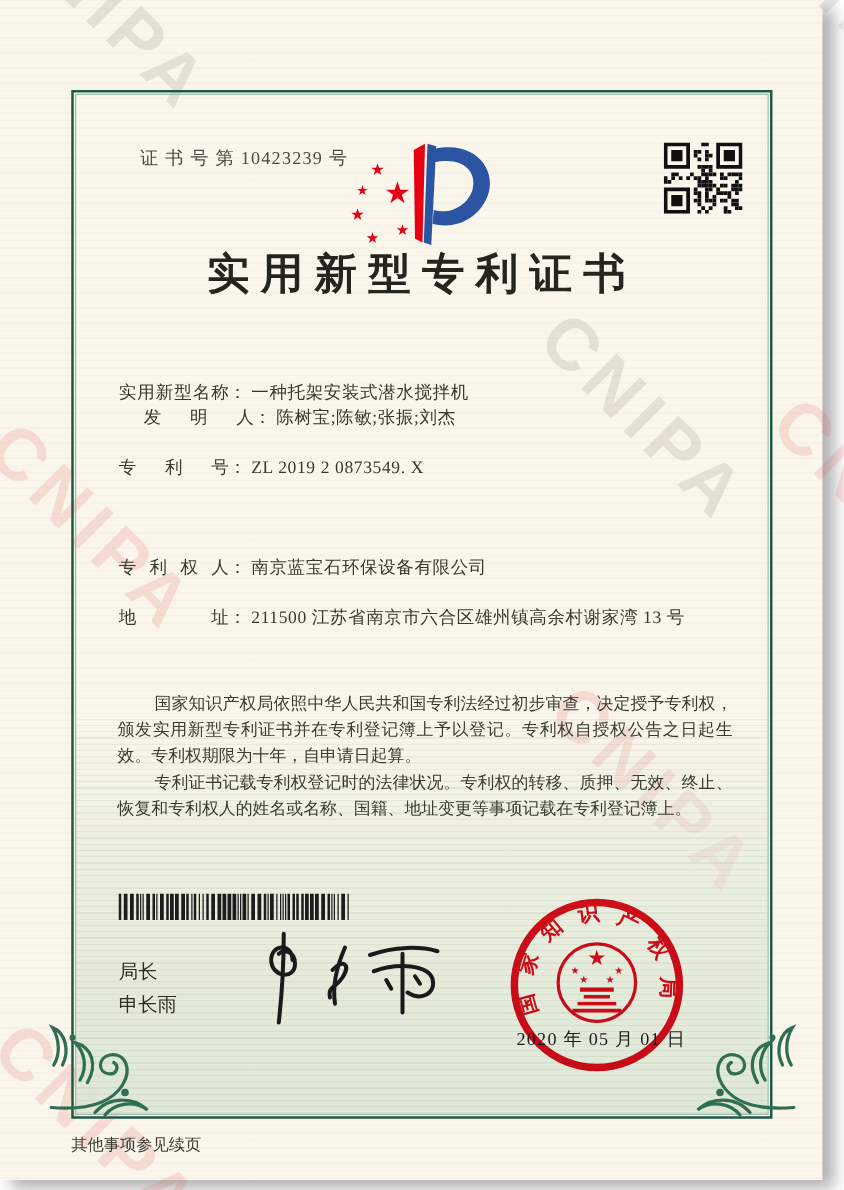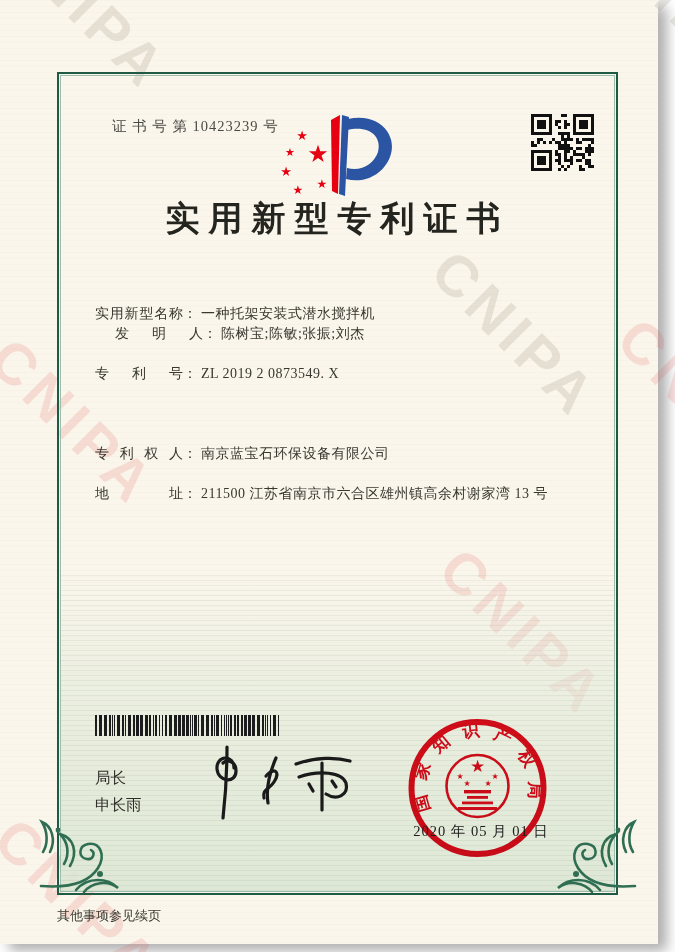--- a/index.html
+++ b/index.html
@@ -221,20 +221,24 @@
   <div class="frow" style="top:365px;">
     <span class="flabel">专利号</span><span class="fcolon">：</span><span class="fval">ZL 2019 2 0873549. X</span>
   </div>
   <div class="frow" style="top:445px;">
     <span class="flabel">专利权人</span><span class="fcolon">：</span><span class="fval">南京蓝宝石环保设备有限公司</span>
   </div>
   <div class="frow" style="top:485px;">
     <span class="flabel">地址</span><span class="fcolon">：</span><span class="fval">211500 江苏省南京市六合区雄州镇高余村谢家湾 13 号</span>
   </div>
 
+  <div class="paras">
+    <p>国家知识产权局依照中华人民共和国专利法经过初步审查，决定授予专利权，颁发实用新型专利证书并在专利登记簿上予以登记。专利权自授权公告之日起生效。专利权期限为十年，自申请日起算。</p>
+    <p>专利证书记载专利权登记时的法律状况。专利权的转移、质押、无效、终止、恢复和专利权人的姓名或名称、国籍、地址变更等事项记载在专利登记簿上。</p>
+  </div>
 
   <div class="barcode" id="barcode">
       <div style="width: 2px; margin-right: 2px;"></div>
       <div style="width: 3px; margin-right: 2px;"></div>
       <div style="width: 3px; margin-right: 2px;"></div>
       <div style="width: 2px; margin-right: 1px;"></div>
       <div style="width: 1px; margin-right: 1px;"></div>
       <div style="width: 1px; margin-right: 2px;"></div>
       <div style="width: 3px; margin-right: 2px;"></div>
       <div style="width: 2px; margin-right: 1px;"></div>

